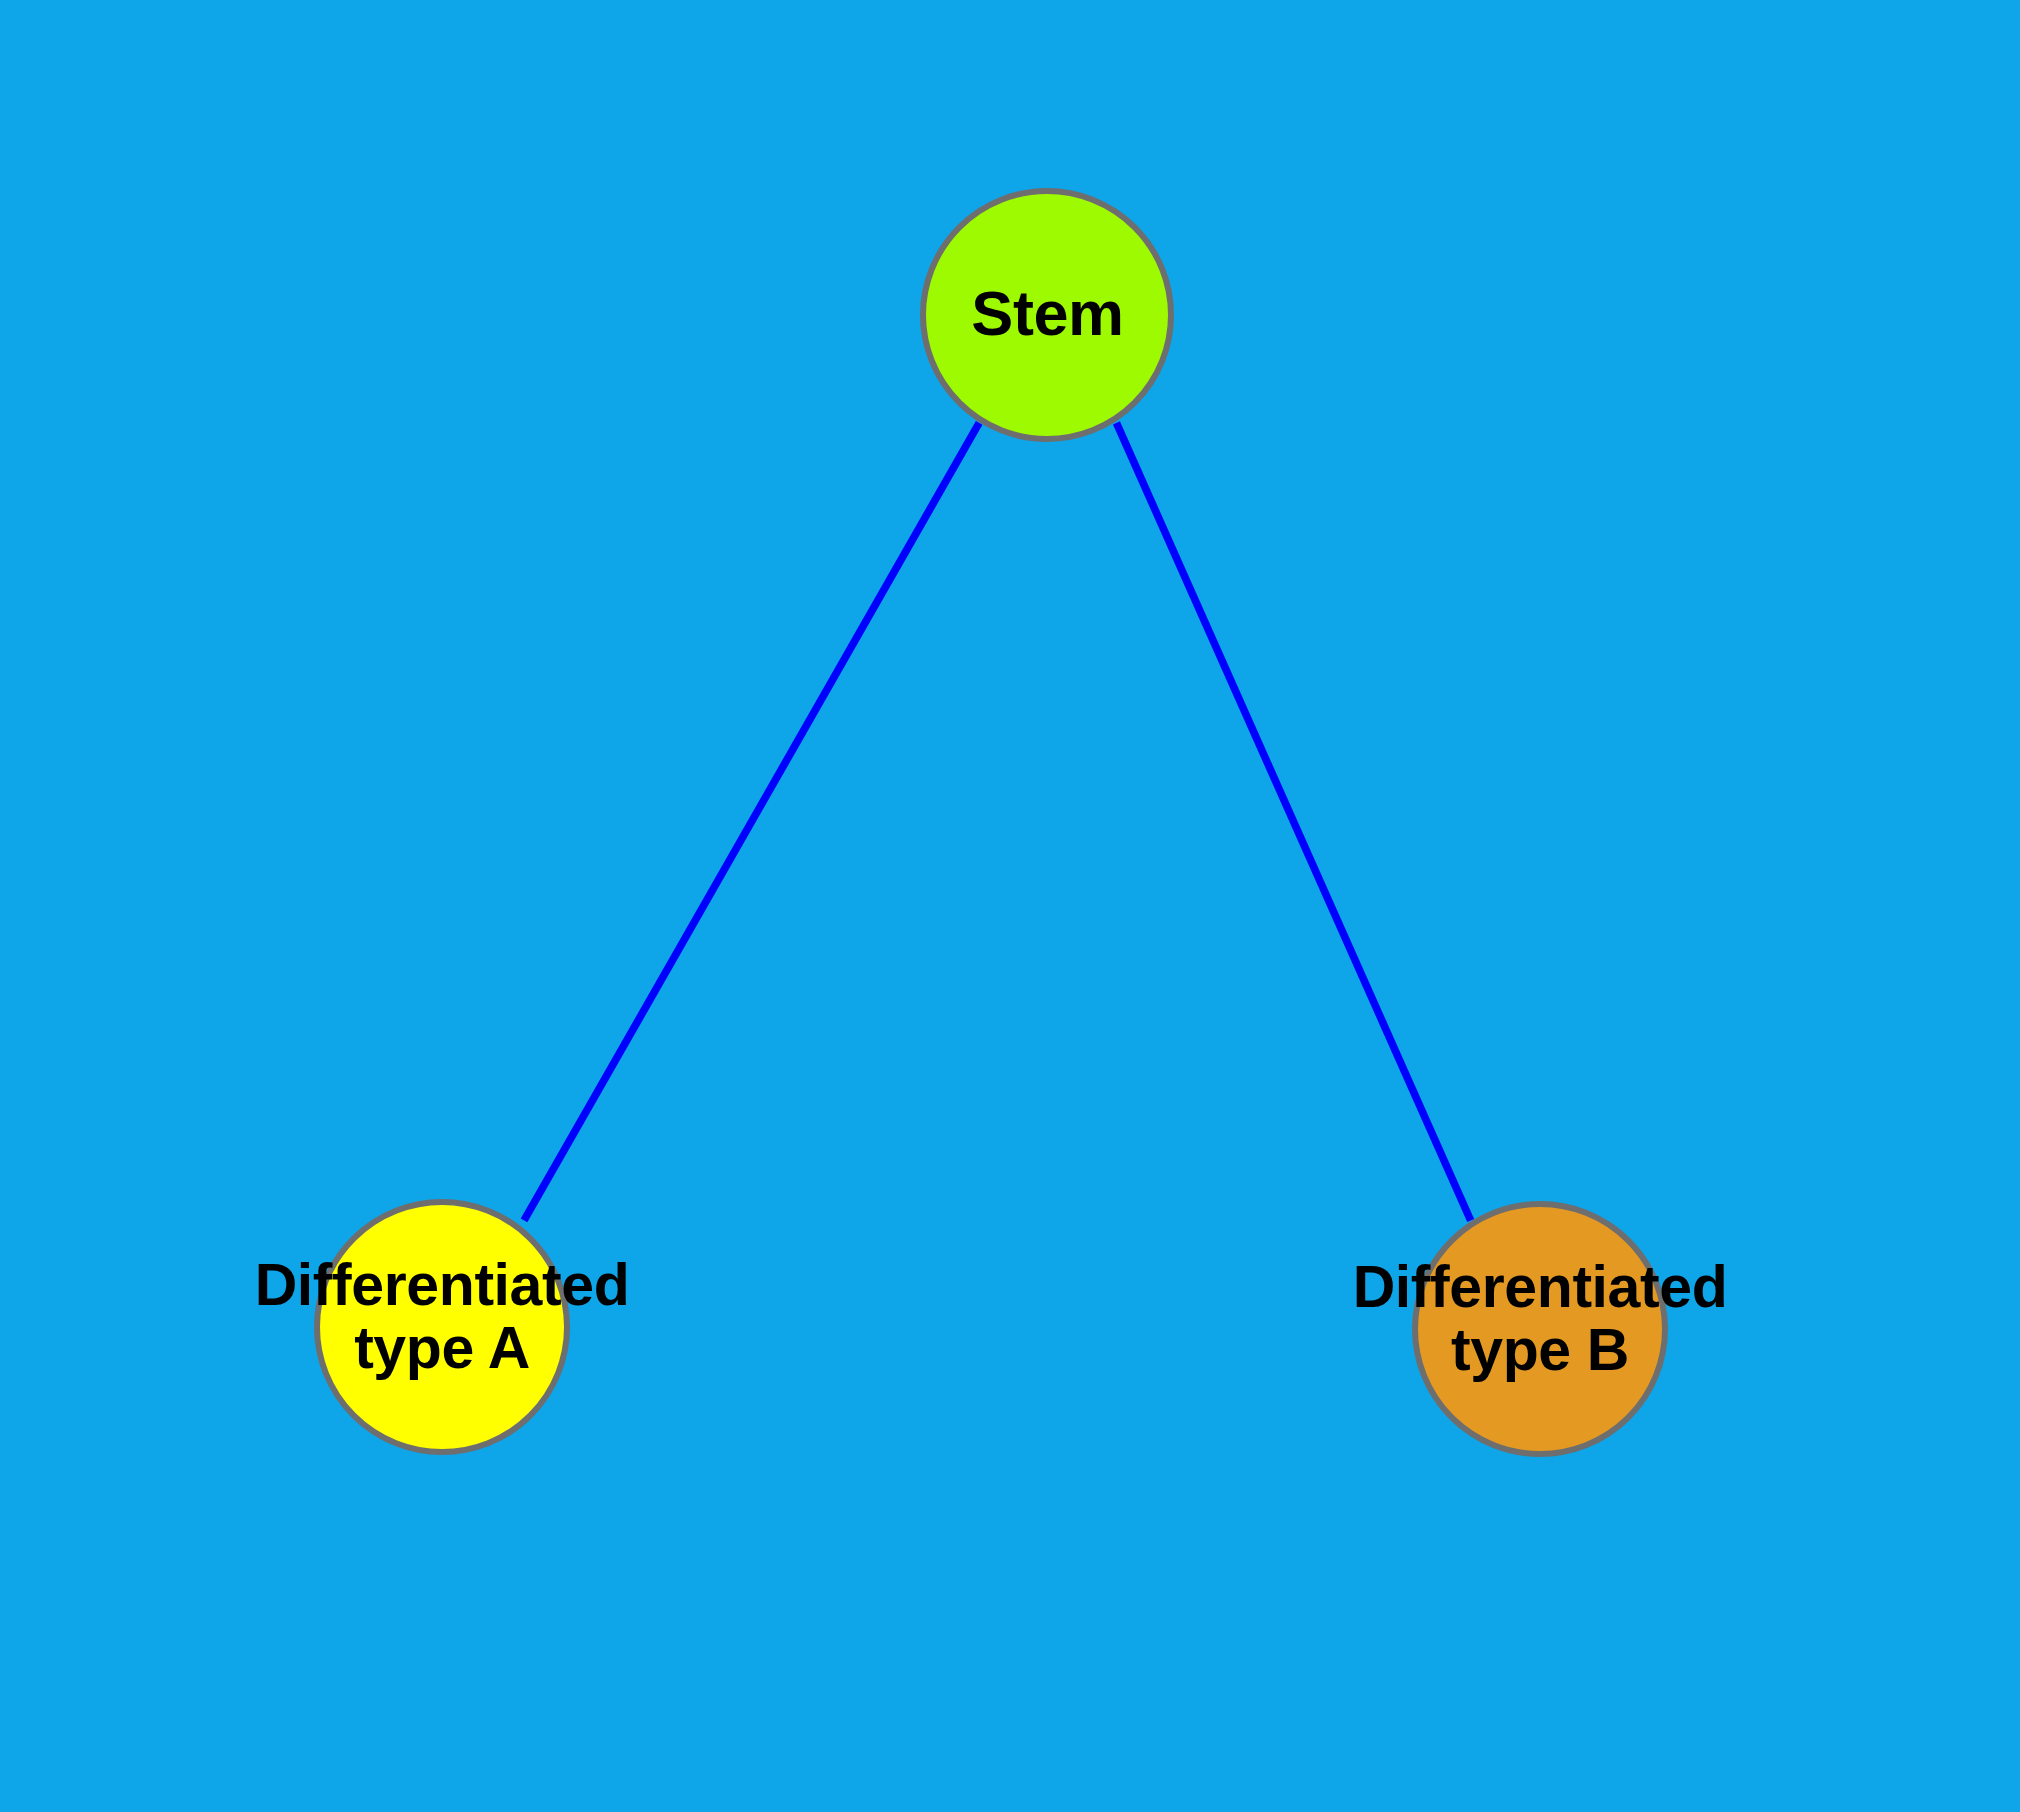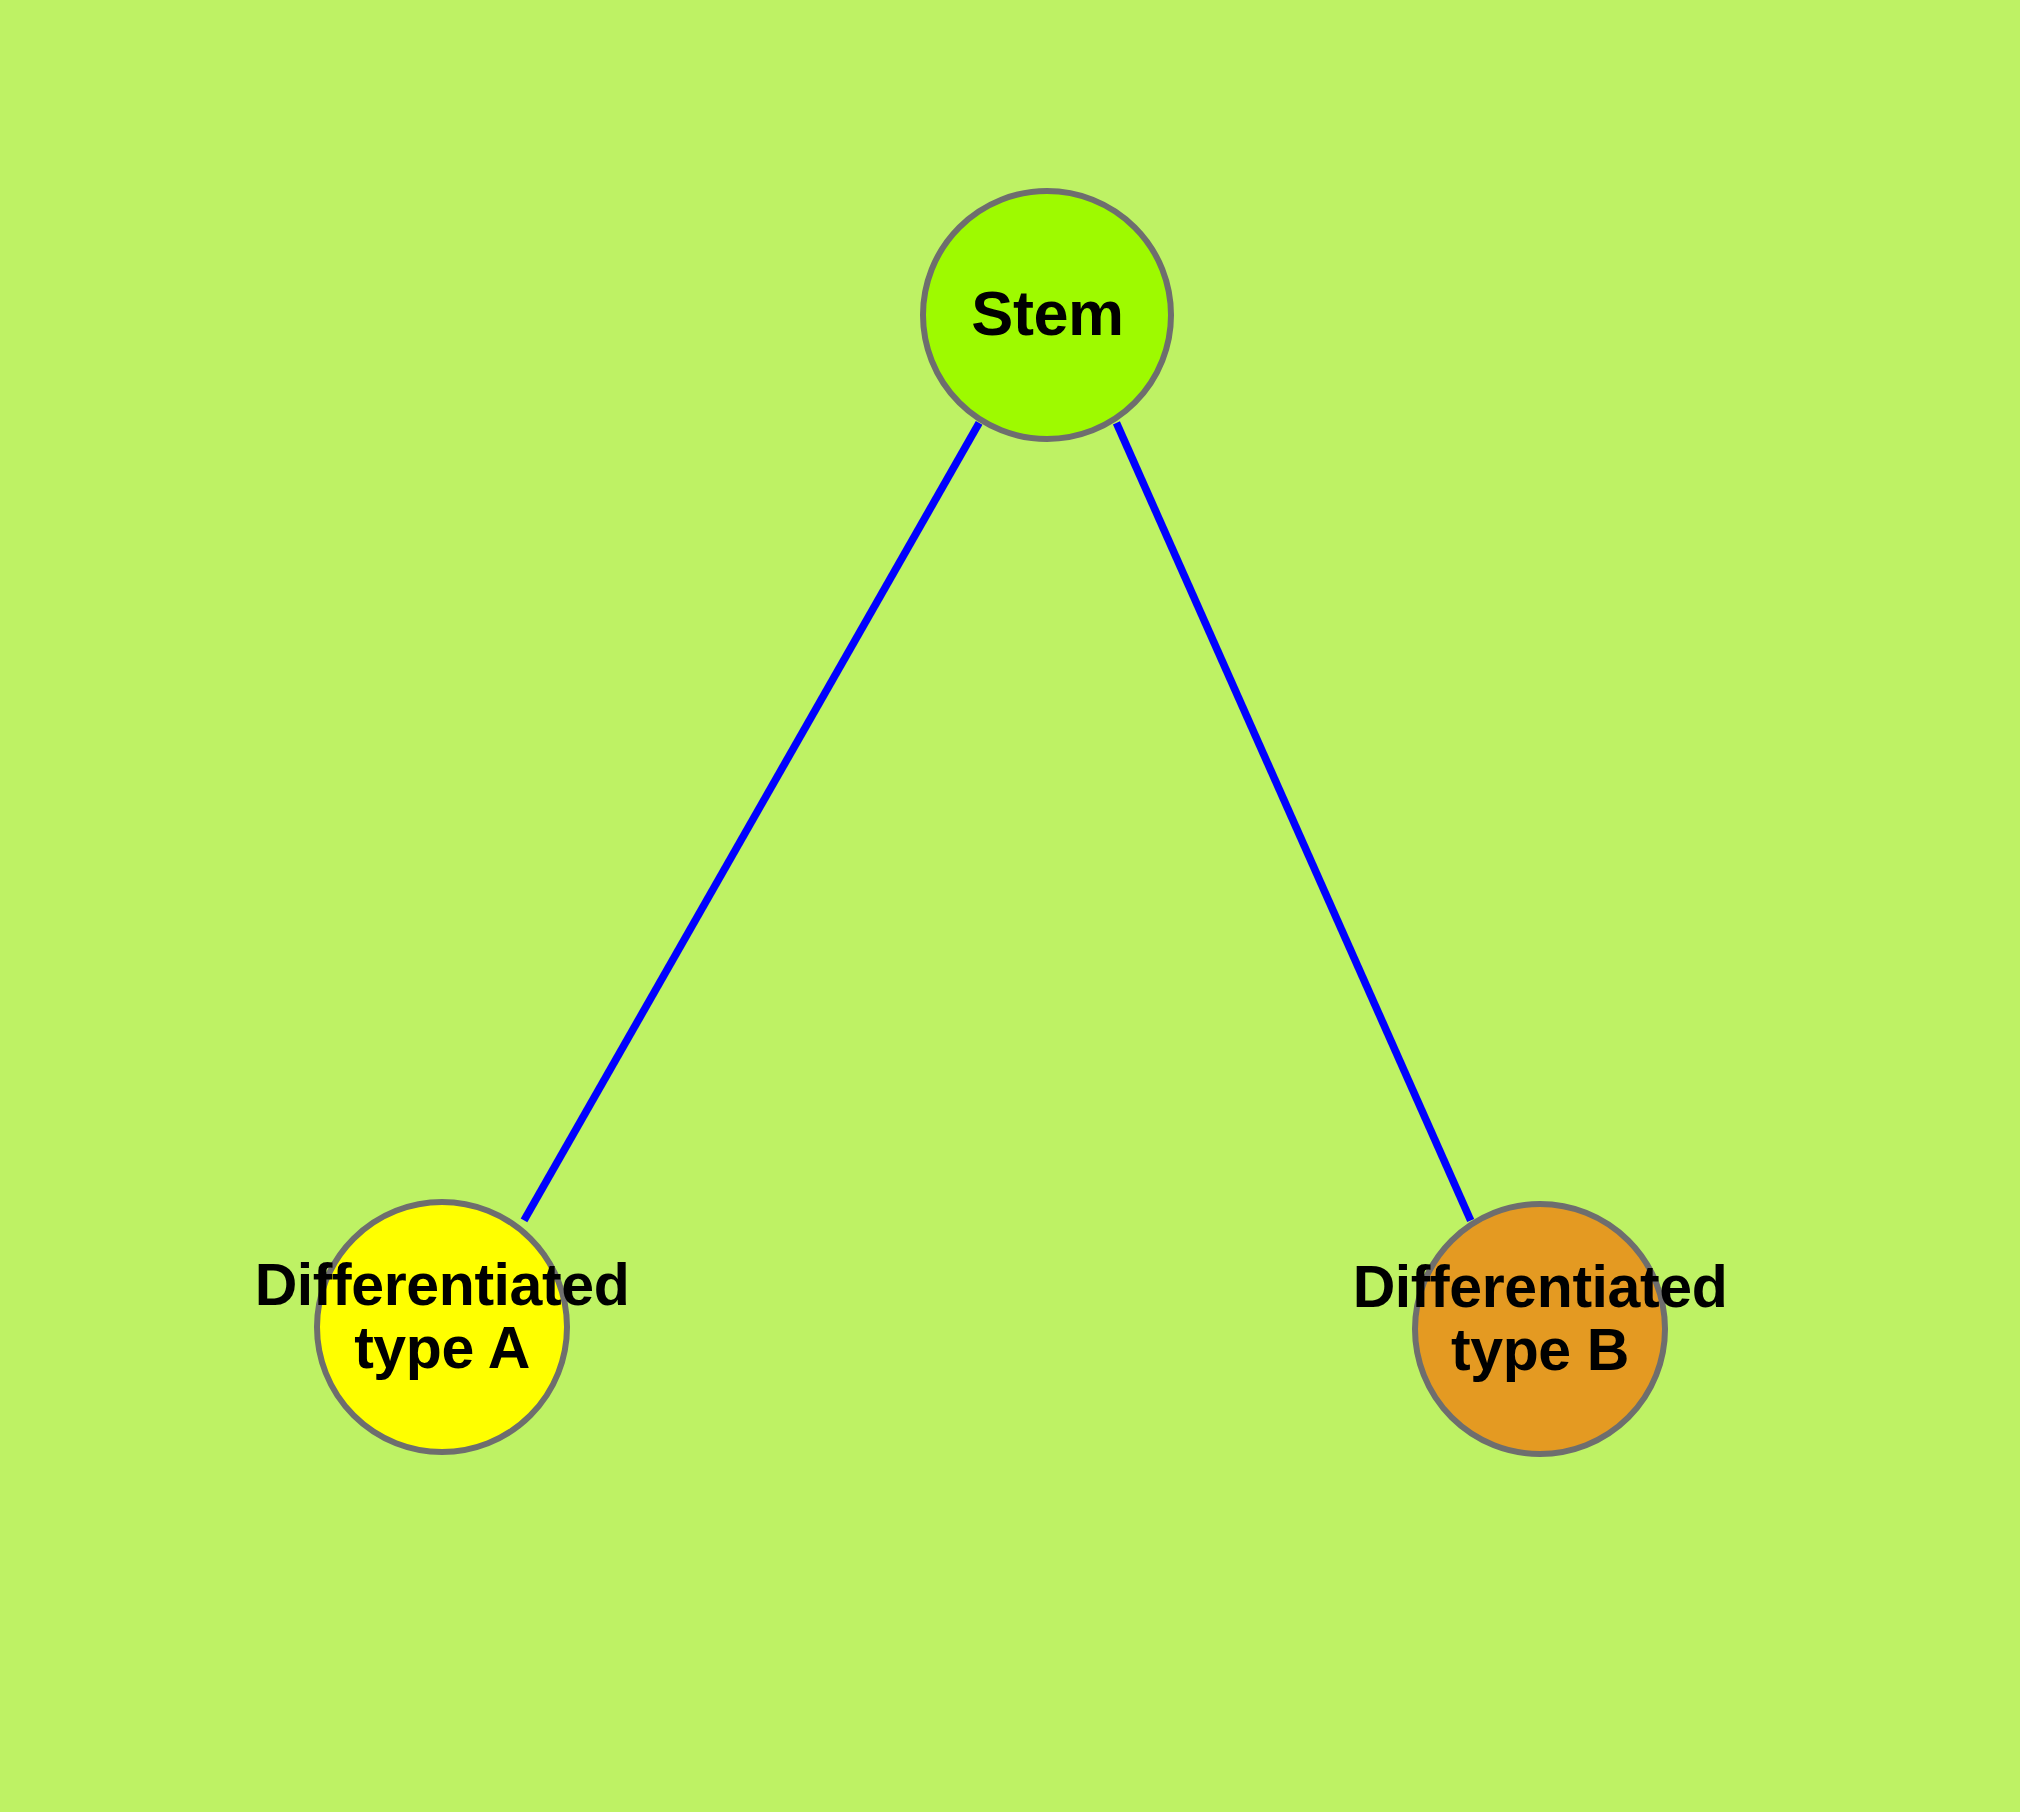--- a/index.html
+++ b/index.html
@@ -82,21 +82,21 @@
   #label-diff-b {
     left: 1201px;
     top: 1256px;
     width: 678px;
     font-size: 59px;
   }
 </style>
 </head>
 <body>
 
-<div id="graph-canvas" style="background: #bef264;">
+<div id="graph-canvas" style="background: #0ea5e9;">
 
   <svg id="edge-layer" viewBox="0 0 2384 2138" xmlns="http://www.w3.org/2000/svg">
     <line stroke="#0000ff" stroke-width="9" stroke-linecap="butt" x1="1155" y1="499" x2="618" y2="1440"></line>
     <line stroke="#0000ff" stroke-width="9" stroke-linecap="butt" x1="1317" y1="499" x2="1735" y2="1440"></line>
   </svg>
 
   <div class="node" id="node-stem" style="left: 920px; top: 188px; width: 254px; height: 254px; background: rgb(158, 250, 0); border-color: rgb(110, 110, 110);"></div>
   <div class="node" id="node-diff-a" style="left: 314px; top: 1199px; width: 256px; height: 256px; background: rgb(255, 255, 0); border-color: rgb(110, 110, 110);"></div>
   <div class="node" id="node-diff-b" style="left: 1412px; top: 1201px; width: 256px; height: 256px; background: rgb(228, 154, 34); border-color: rgb(110, 110, 110);"></div>
 

